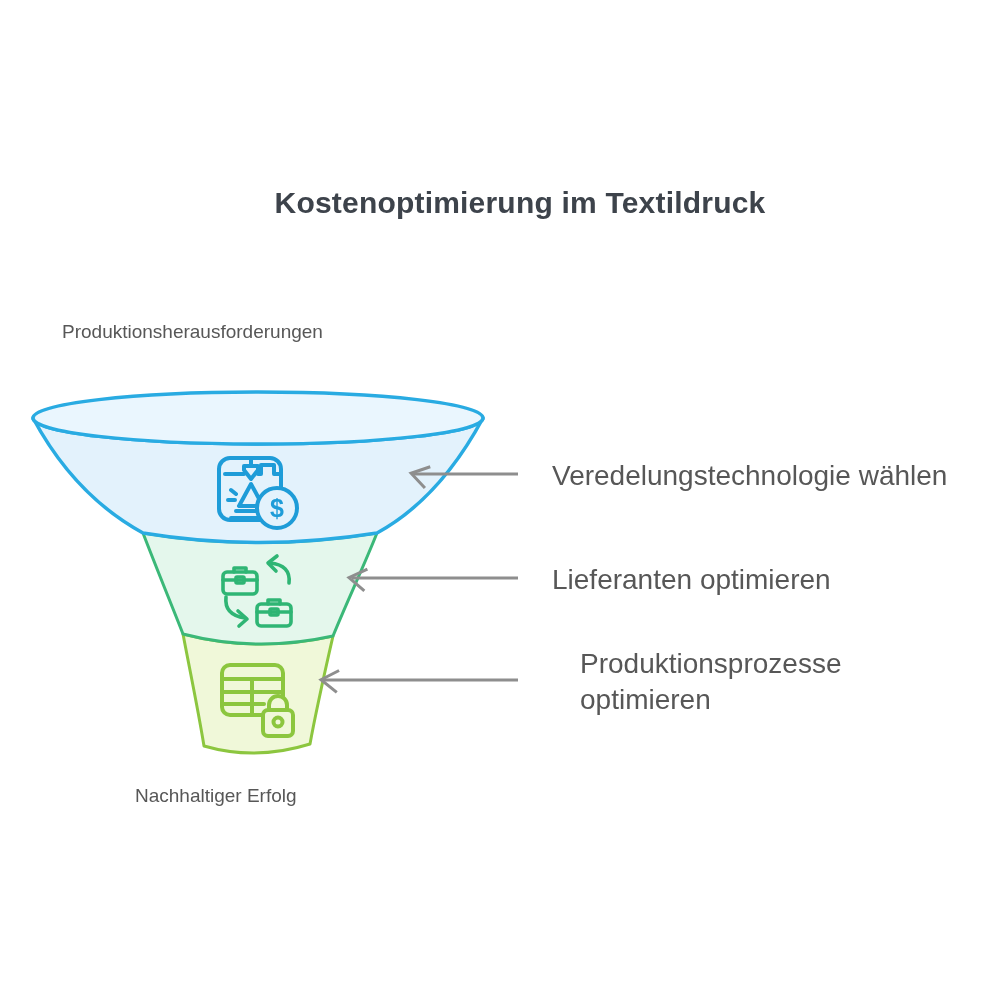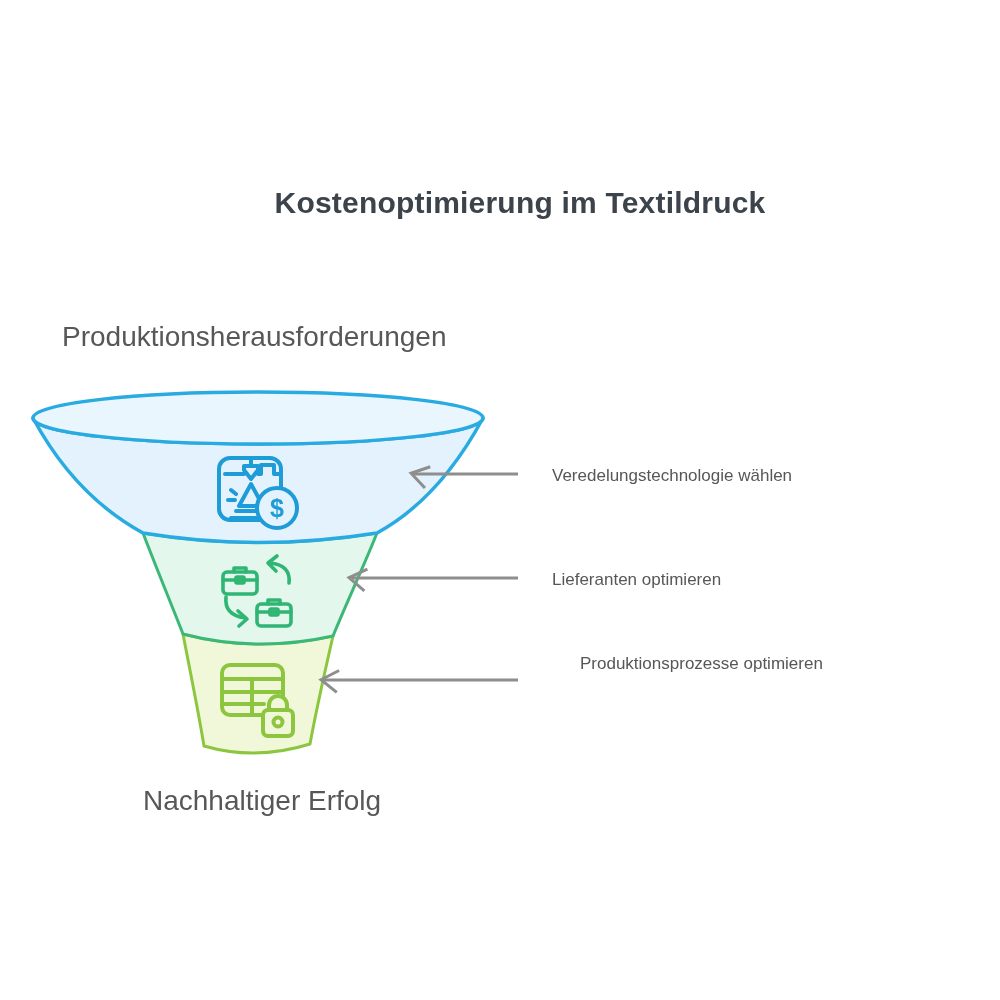--- a/index.html
+++ b/index.html
@@ -12,24 +12,24 @@
   html,body{margin:0;padding:0}
   body{
     width:1000px;height:1000px;background:#ffffff;position:relative;overflow:hidden;
     font-family:"Liberation Sans",sans-serif;
   }
   .abs{position:absolute}
   #title{
     left:0;top:186px;width:1000px;text-align:center;
     font-size:30px;font-weight:bold;color:var(--c-title-text);letter-spacing:.2px;padding-left:20px;
   }
-  .plain-label{font-size:28px;color:var(--c-label-text)}
+  .plain-label{font-size:19px;color:var(--c-label-text)}
   #top-left-label{left:62px;top:321px}
-  #bottom-label{left:143px;top:785px}
-  .side-label{font-size:17px;color:var(--c-label-text);line-height:36px}
+  #bottom-label{left:135px;top:785px}
+  .side-label{font-size:28px;color:var(--c-label-text);line-height:36px}
   #stage-label-1{left:552px;top:458px}
   #stage-label-2{left:552px;top:562px}
   #stage-label-3{left:580px;top:646px;width:290px}
   svg{position:absolute;left:0;top:0}
   .s1body{fill:var(--c-stage1-fill);stroke:var(--c-stage1-stroke);stroke-width:3.5;stroke-linejoin:round}
   .rim{fill:var(--c-rim-fill);stroke:var(--c-stage1-stroke);stroke-width:3.5}
   .s2body{fill:var(--c-stage2-fill);stroke:var(--c-stage2-stroke);stroke-width:3;stroke-linejoin:round}
   .s3body{fill:var(--c-stage3-fill);stroke:var(--c-stage3-stroke);stroke-width:3;stroke-linejoin:round}
   .i1{stroke:var(--c-icon1);fill:none;stroke-width:4;stroke-linecap:round;stroke-linejoin:round}
   .i2{stroke:var(--c-icon2);fill:none;stroke-width:3.6;stroke-linecap:round;stroke-linejoin:round}

